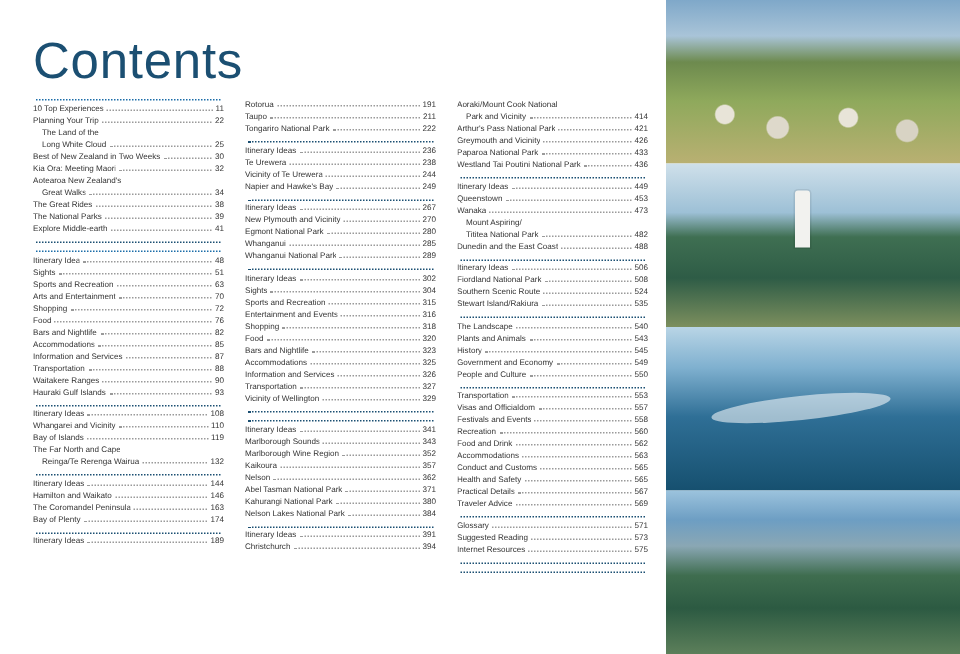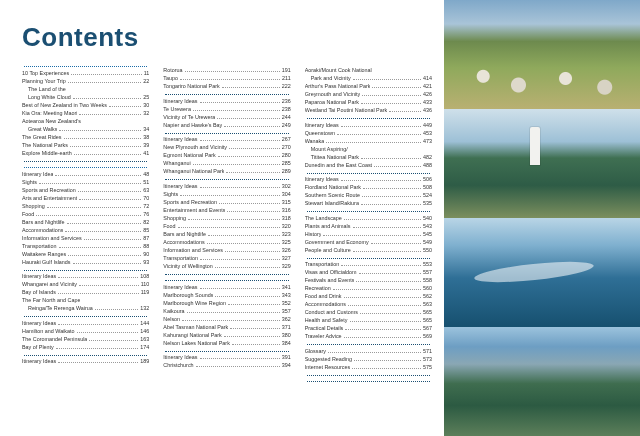--- a/index.html
+++ b/index.html
@@ -17,24 +17,24 @@
     position: relative;
     width: 640px;
     height: 436px;
     background: #ffffff;
     box-sizing: border-box;
   }
   .title {
     position: absolute;
     left: 22px;
     top: 22px;
-    font-size: 26px;
+    font-size: 34px;
     color: #1b4f72;
     letter-spacing: 0.5px;
-    font-weight: 700;
+    font-weight: 400;
     text-align: center;
   }
   .columns {
     position: absolute;
     left: 22px;
     top: 66px;
     width: 410px;
     height: 358px;
     display: flex;
     gap: 14px;

